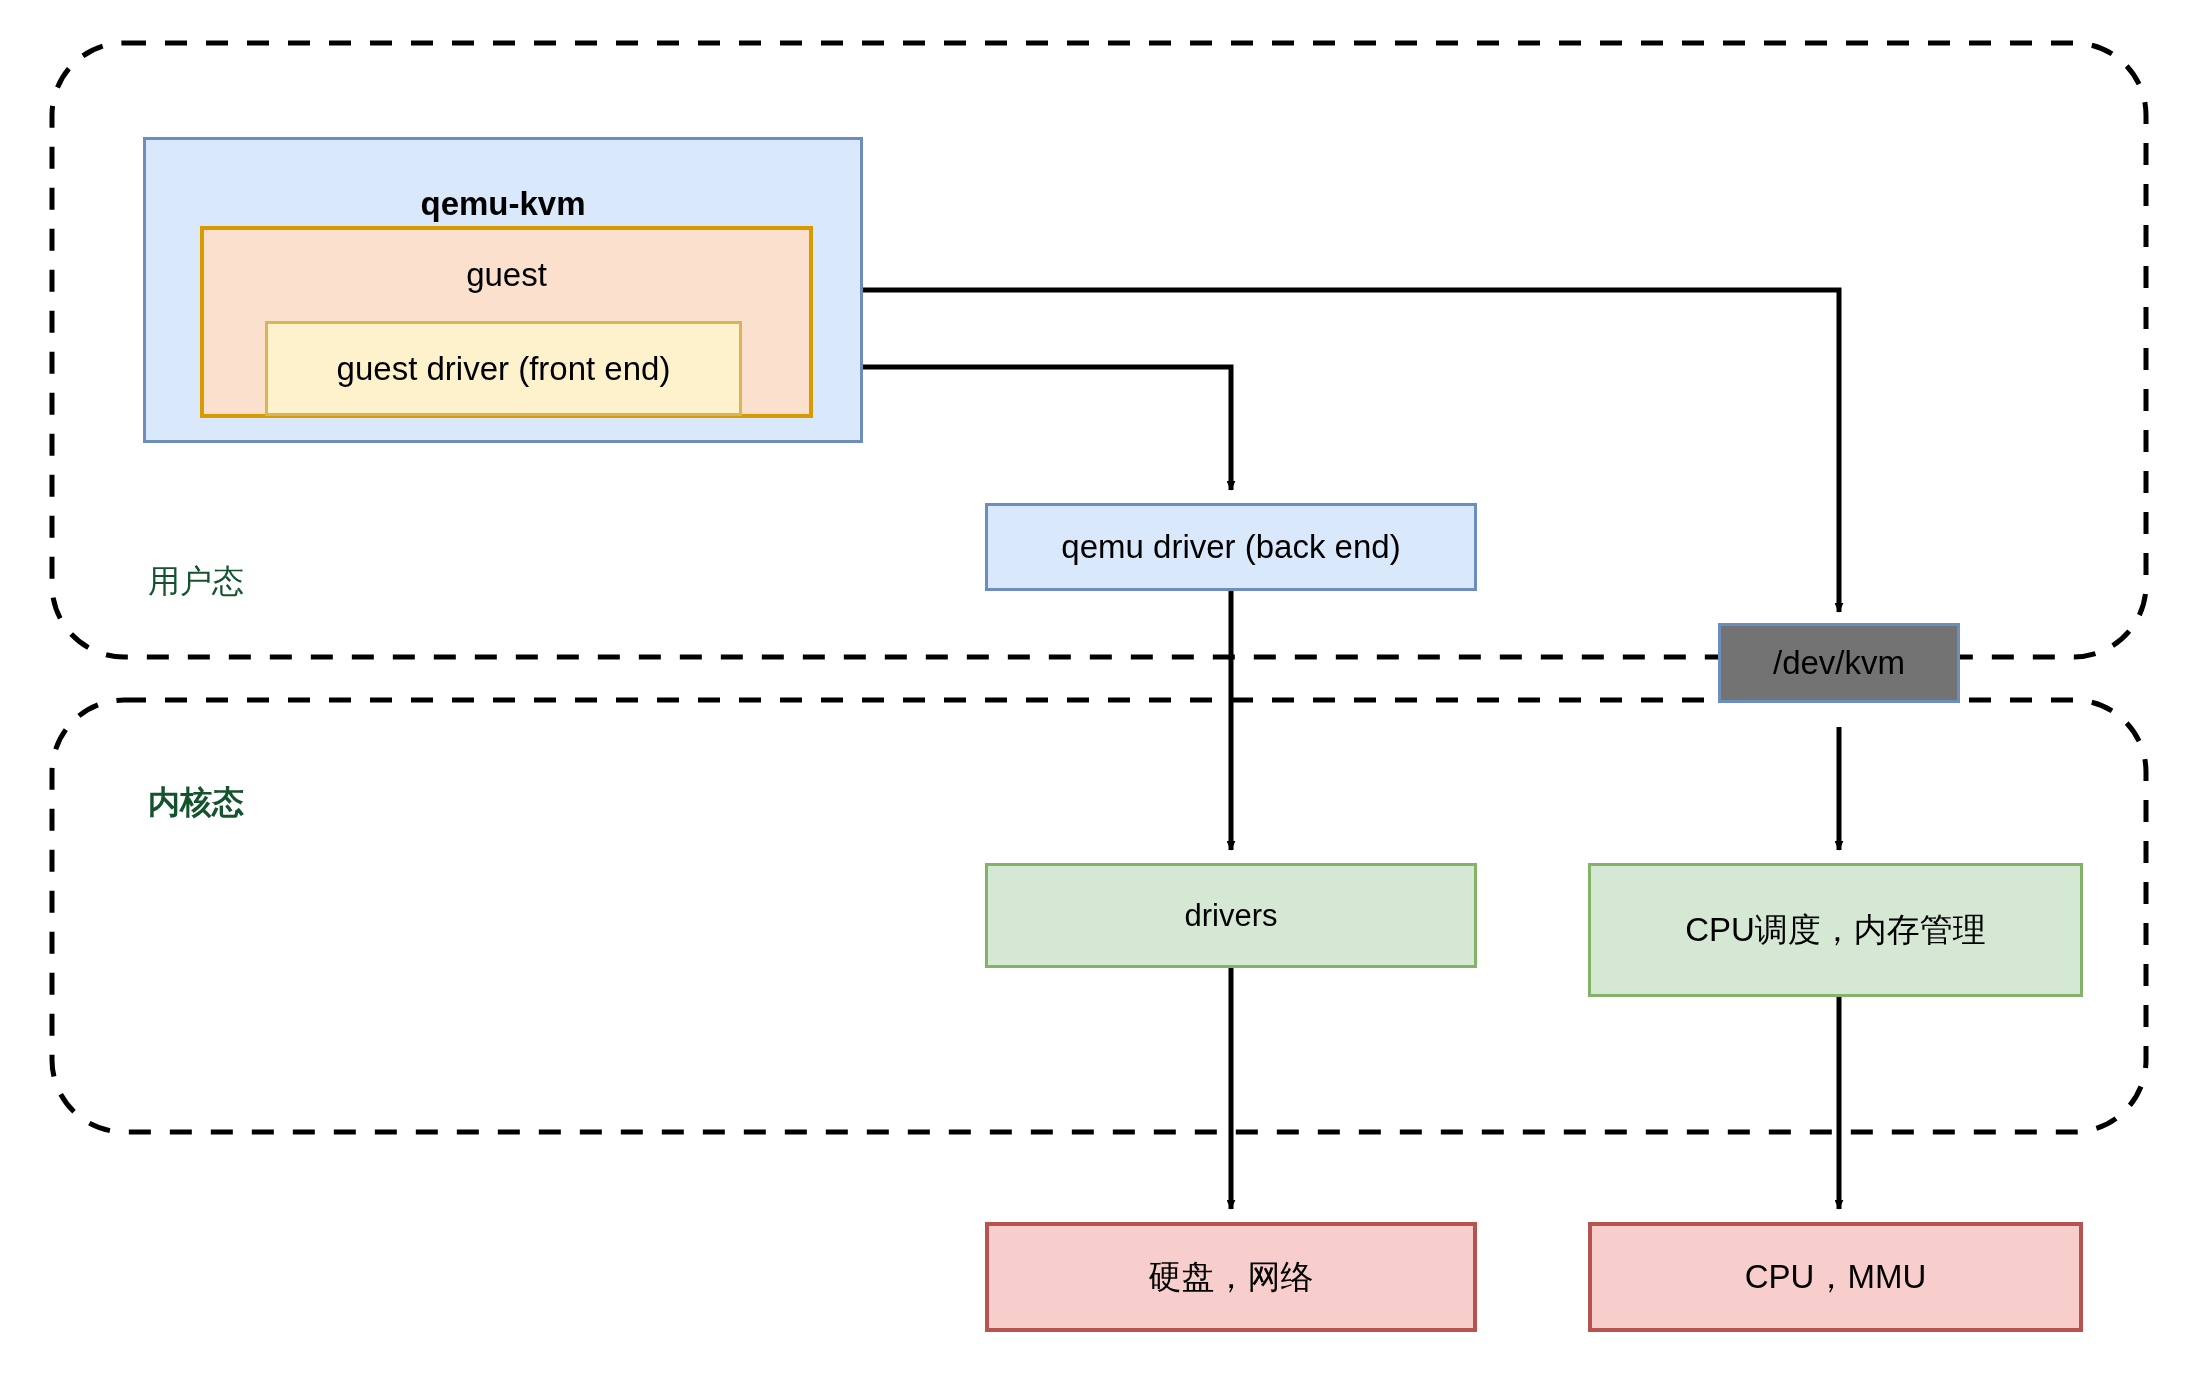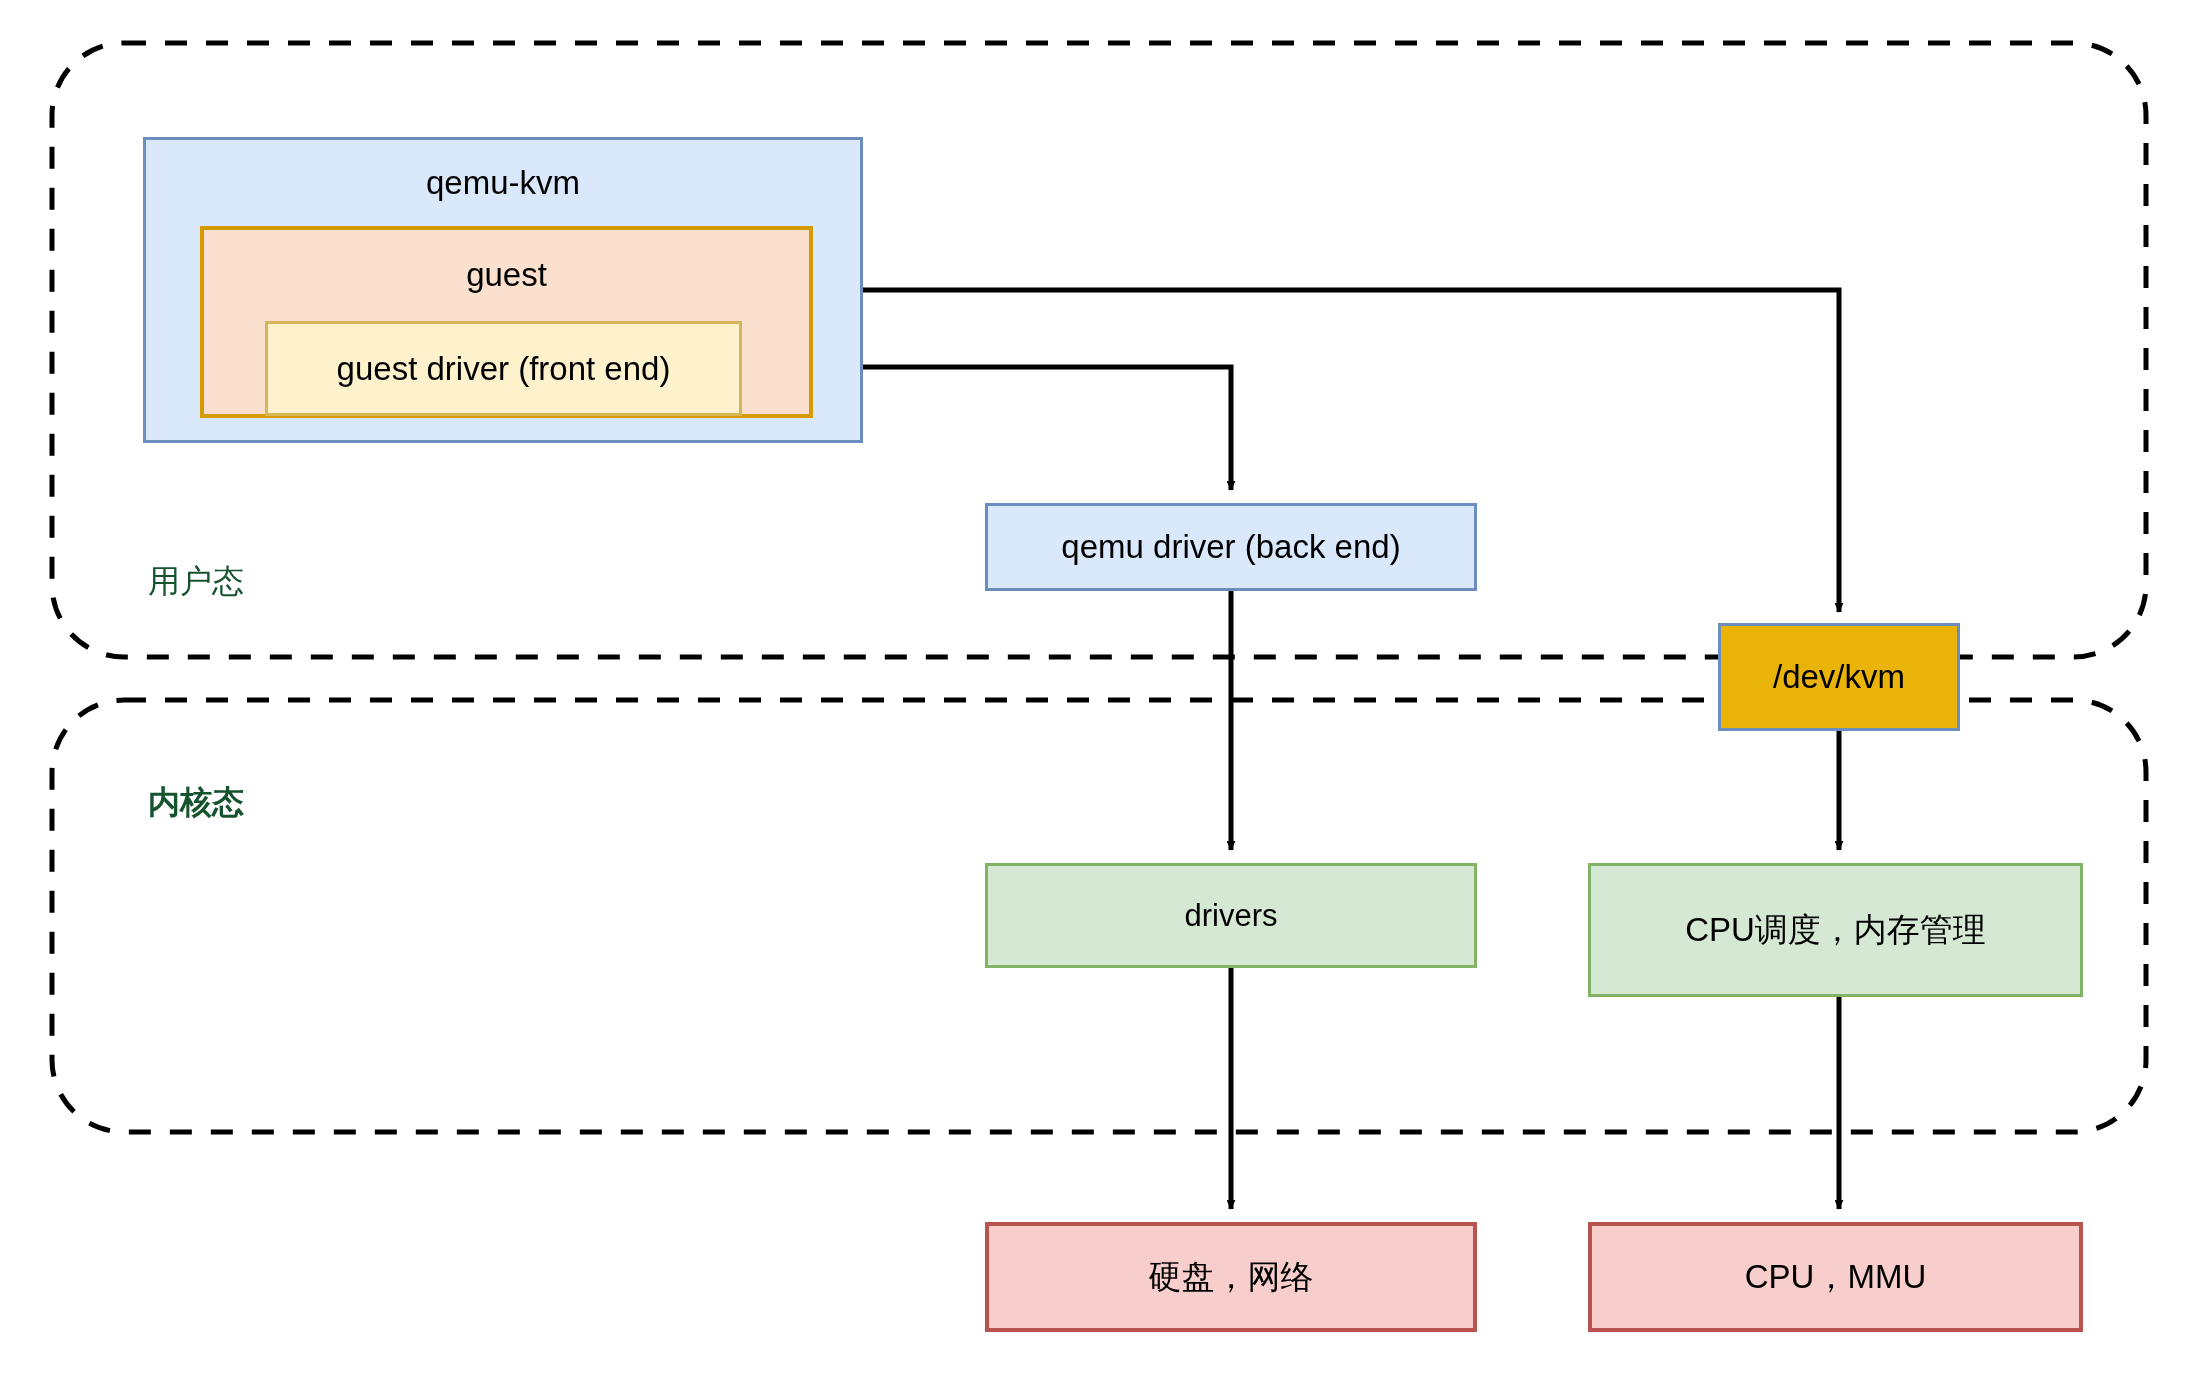--- a/index.html
+++ b/index.html
@@ -46,21 +46,22 @@
     top: 137px;
     width: 720px;
     height: 306px;
     background: #dae8fc;
     border: 3px solid #6c8ebf;
     align-items: flex-start;
     justify-content: center;
     font-size: 33px;
   }
   #node-qemu-kvm > .node-label {
-    margin-top: 23px;
+    margin-top: 44px;
+    font-weight: bold;
   }
   
   #node-guest {
     left: 200px;
     top: 226px;
     width: 613px;
     height: 192px;
     background: #fbe0cd;
     border: 4px solid #d79b00;
     align-items: flex-start;
@@ -88,22 +89,22 @@
     height: 88px;
     background: #dae8fc;
     border: 3px solid #6c8ebf;
     font-size: 33px;
   }
   
   #node-dev-kvm {
     left: 1718px;
     top: 623px;
     width: 242px;
-    height: 108px;
-    background: #eab308;
+    height: 80px;
+    background: #737373;
     border: 3px solid #6c8ebf;
     font-size: 33px;
   }
   
   #node-drivers {
     left: 985px;
     top: 863px;
     width: 492px;
     height: 105px;
     background: #d5e8d4;

